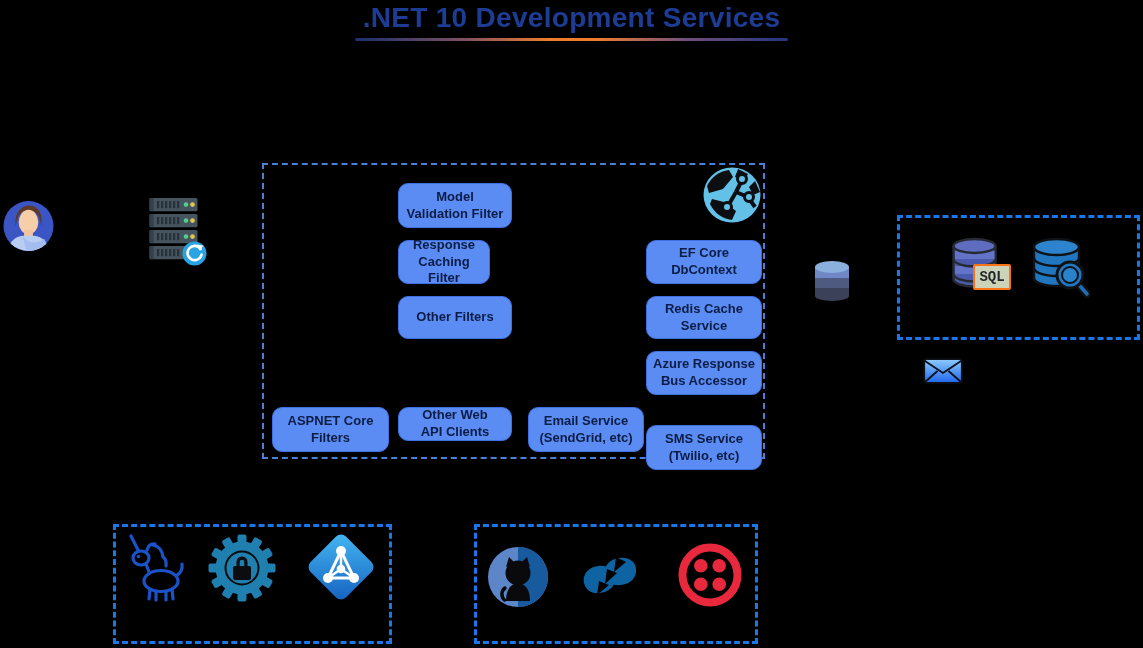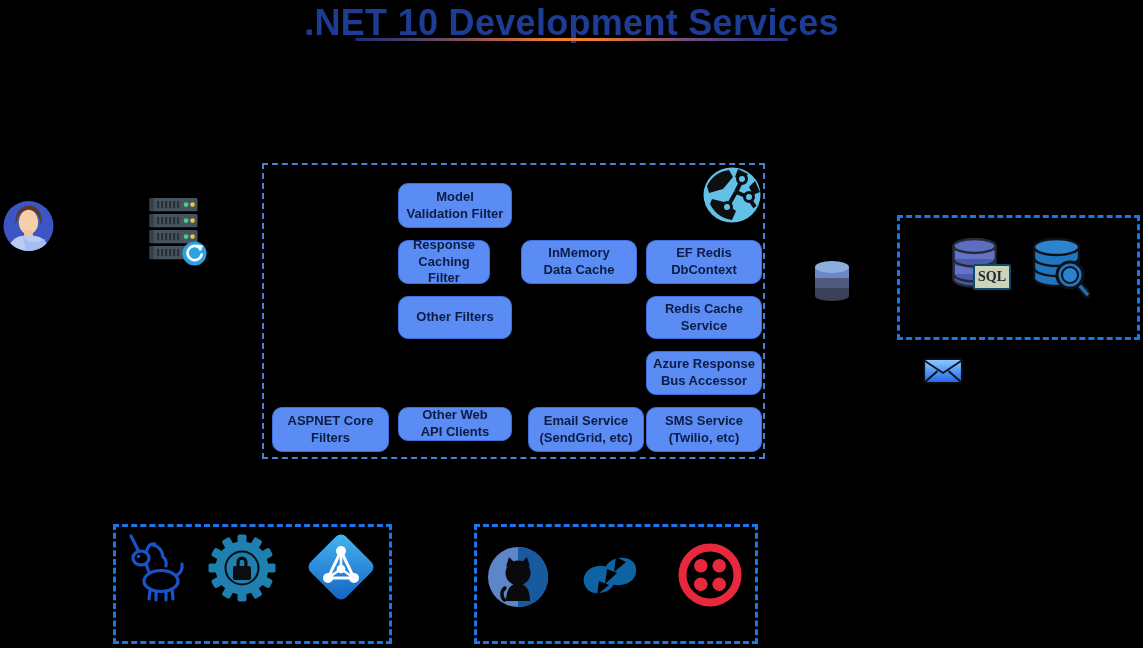--- a/index.html
+++ b/index.html
@@ -1,31 +1,31 @@
 <!DOCTYPE html>
 <html><head>
 <meta charset="utf-8">
 <style>
   html,body{margin:0;padding:0;background:#000;}
   .canvas{position:relative;width:1143px;height:648px;background:#000;overflow:hidden;
           font-family:"Liberation Sans",sans-serif;}
   .abs{position:absolute;}
   .title{position:absolute;left:0;right:0;top:2px;text-align:center;
-         font-size:36px;font-weight:800;color:#1d3c94;letter-spacing:.3px;}
+         font-size:28px;font-weight:800;color:#1d3c94;letter-spacing:.3px;}
   .underline{position:absolute;left:355px;top:38px;width:433px;height:3px;border-radius:2px;
          background:linear-gradient(90deg,#1a2f6e 0%,#7a4f62 24%,#ef7d2e 45%,#ef7d2e 56%,#74507a 76%,#23357e 100%);}
   .group{position:absolute;box-sizing:border-box;}
   .dash-light{border:2px dashed #4b7fd8;}
   .dash-bright{border:3px dashed #1b76e8;}
   .svc{position:absolute;background:#5a8cf3;border:1.5px solid #3f6fe0;border-radius:10px;
        color:#0c1c44;font-size:13px;font-weight:600;line-height:1.28;box-sizing:border-box;
        display:flex;align-items:center;justify-content:center;text-align:center;white-space:pre-line;padding:2px;}
   .sql-badge{position:absolute;left:973px;top:264px;width:38px;height:26px;background:#ccd3b8;
-       border:2px solid #0c4a6e;border-radius:2px;color:#23282e;box-sizing:border-box;
-       font-family:Liberation Serif, serif;font-weight:bold;font-size:14px;
+       border:2px solid #f97316;border-radius:2px;color:#23282e;box-sizing:border-box;
+       font-family:Liberation Mono, monospace;font-weight:bold;font-size:14px;
        display:flex;align-items:center;justify-content:center;}
   svg{display:block;width:100%;height:100%;}
 </style>
 </head>
 <body>
 
 <div class="canvas">
 
   <div class="title">.NET 10 Development Services</div>
   <div class="underline"></div>
@@ -97,36 +97,34 @@
       <circle cx="40" cy="13" r="4.5" fill="#63c1e8" stroke="#0c0e11" stroke-width="3"></circle>
       <circle cx="47" cy="31" r="4.5" fill="#63c1e8" stroke="#0c0e11" stroke-width="3"></circle>
       <circle cx="25" cy="41" r="4.5" fill="#63c1e8" stroke="#0c0e11" stroke-width="3"></circle>
     </svg>
   </div>
 
   <div class="svc" style="left:398px;top:183px;width:114px;height:45px">Model
 Validation Filter</div>
   <div class="svc" style="left:398px;top:240px;width:92px;height:44px">Response
 Caching Filter</div>
-  <div class="svc" style="left:521px;top:240px;width:116px;height:44px">InMemory
-Data Cache</div>
-  <div class="svc" style="left:646px;top:240px;width:116px;height:44px">EF Redis
+  <div class="svc" style="left:646px;top:240px;width:116px;height:44px">EF Core
 DbContext</div>
   <div class="svc" style="left:398px;top:296px;width:114px;height:43px">Other  Filters</div>
   <div class="svc" style="left:646px;top:296px;width:116px;height:43px">Redis Cache
 Service</div>
   <div class="svc" style="left:646px;top:351px;width:116px;height:44px">Azure Response
 Bus Accessor</div>
   <div class="svc" style="left:272px;top:407px;width:117px;height:45px">ASPNET Core
 Filters</div>
   <div class="svc" style="left:398px;top:407px;width:114px;height:34px">Other Web
 API Clients</div>
   <div class="svc" style="left:528px;top:407px;width:116px;height:45px">Email Service
 (SendGrid, etc)</div>
-  <div class="svc" style="left:646px;top:407px;width:116px;height:45px">SMS Service
+  <div class="svc" style="left:646px;top:425px;width:116px;height:45px">SMS Service
 (Twilio, etc)</div>
 
   <div class="abs" style="left:814px;top:260px;width:36px;height:42px">
     <svg viewBox="0 0 36 42">
       <rect x="1" y="7" width="34" height="11" fill="#6f87c6"></rect>
       <rect x="1" y="18" width="34" height="10" fill="#4e5a80"></rect>
       <rect x="1" y="28" width="34" height="8" fill="#3a4158"></rect>
       <ellipse cx="18" cy="36" rx="17" ry="5" fill="#3a4158"></ellipse>
       <ellipse cx="18" cy="7" rx="17" ry="6" fill="#8cb0de"></ellipse>
     </svg>

